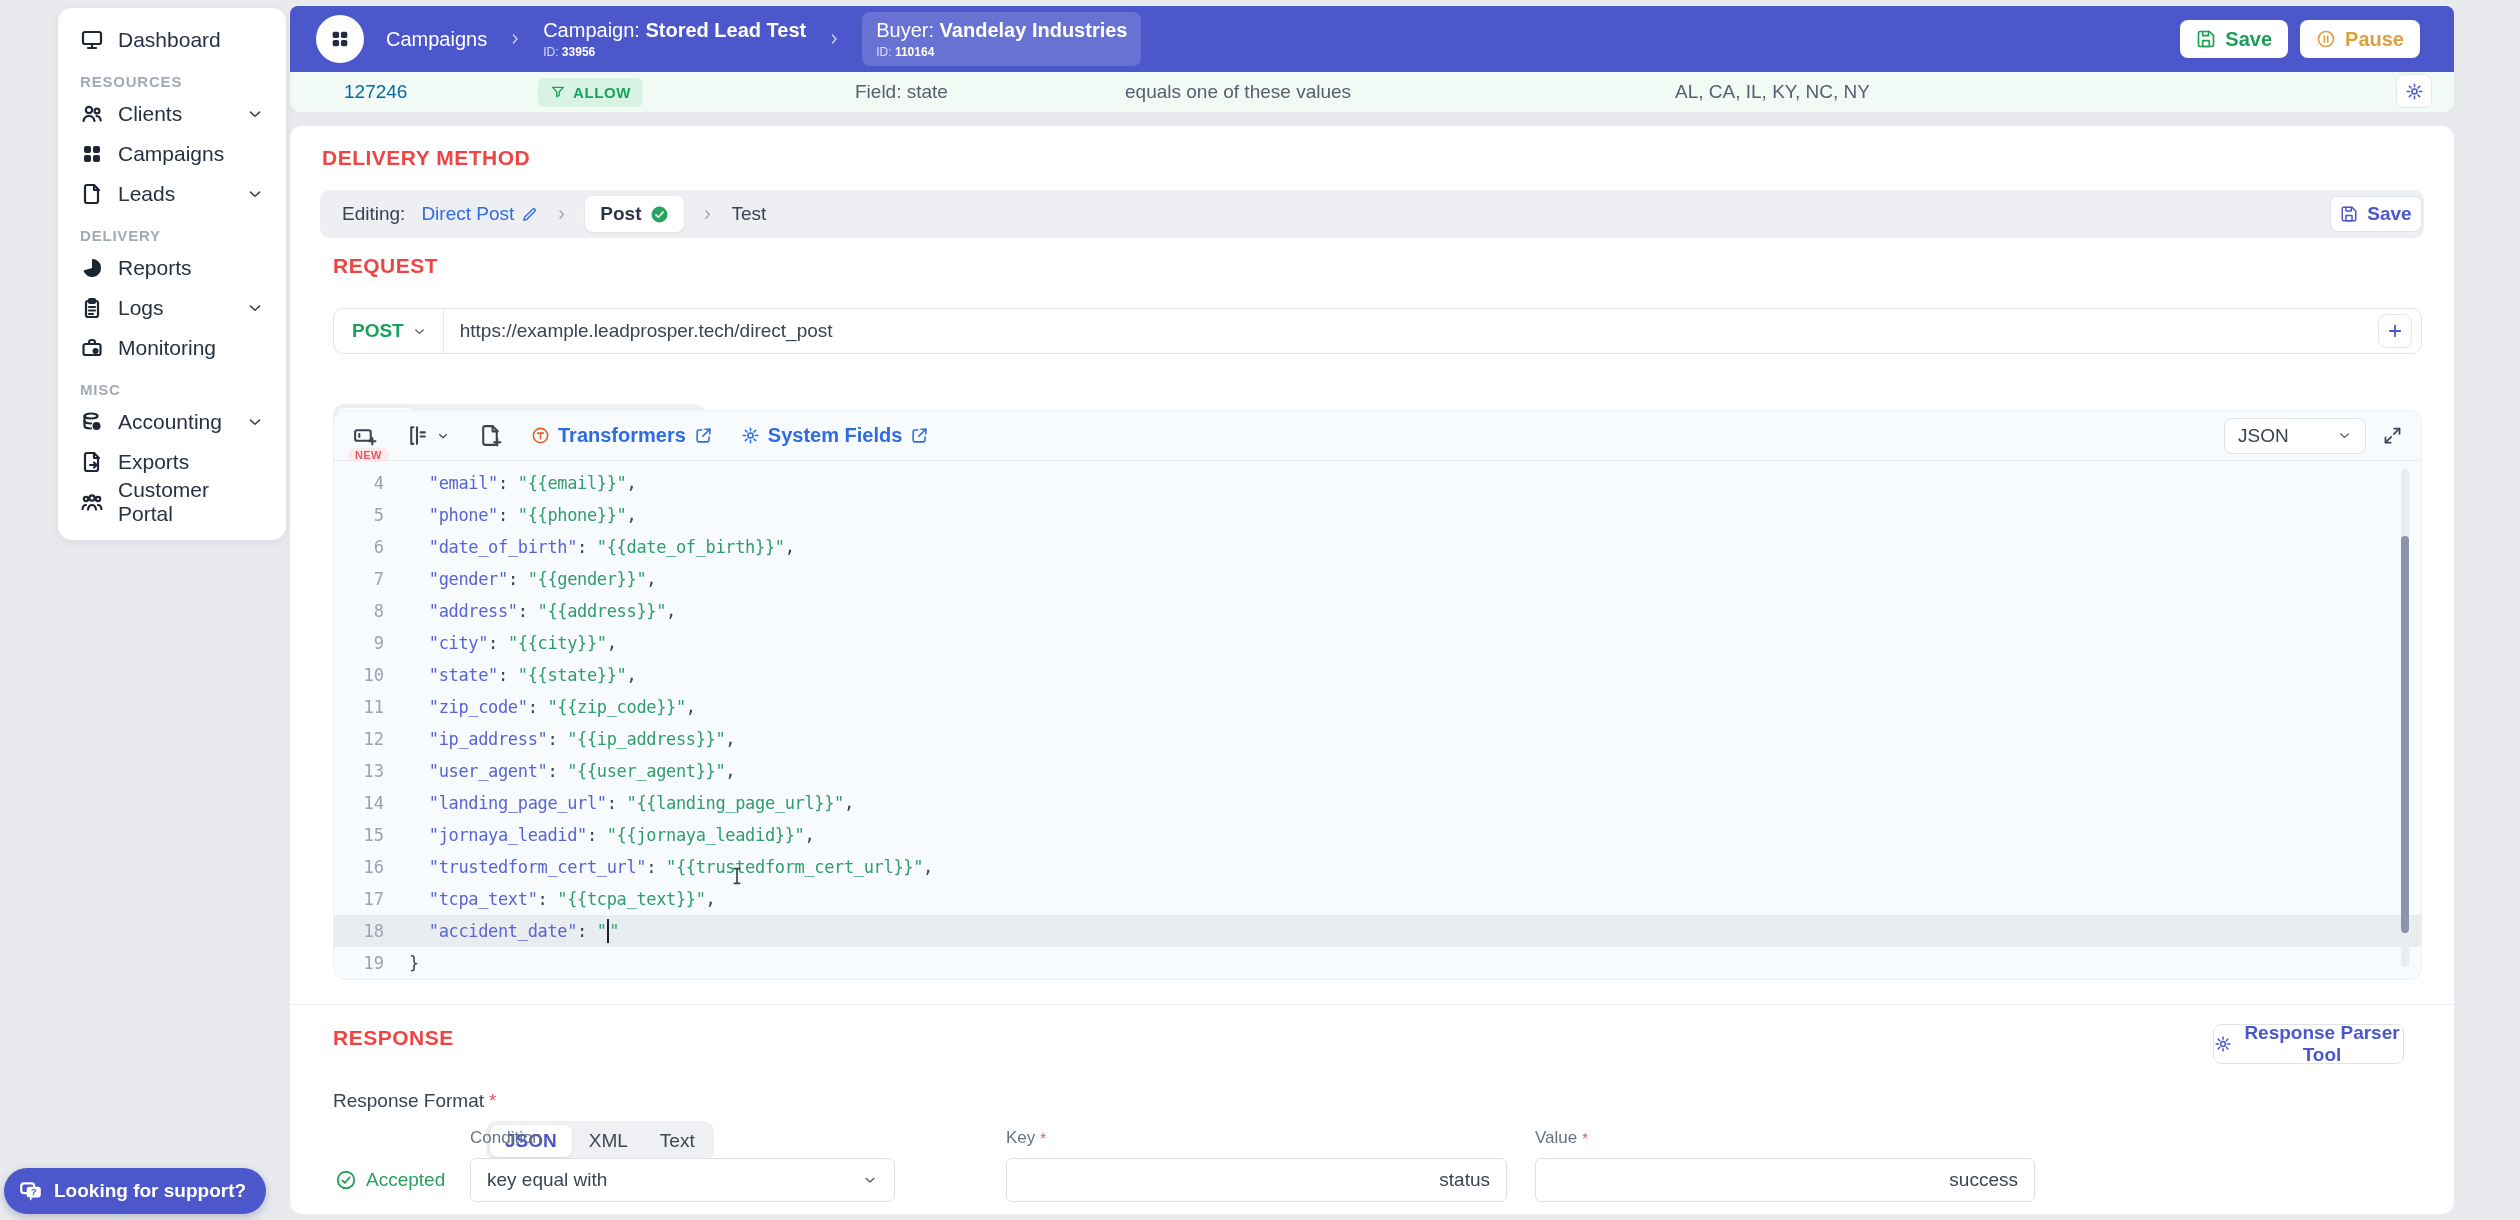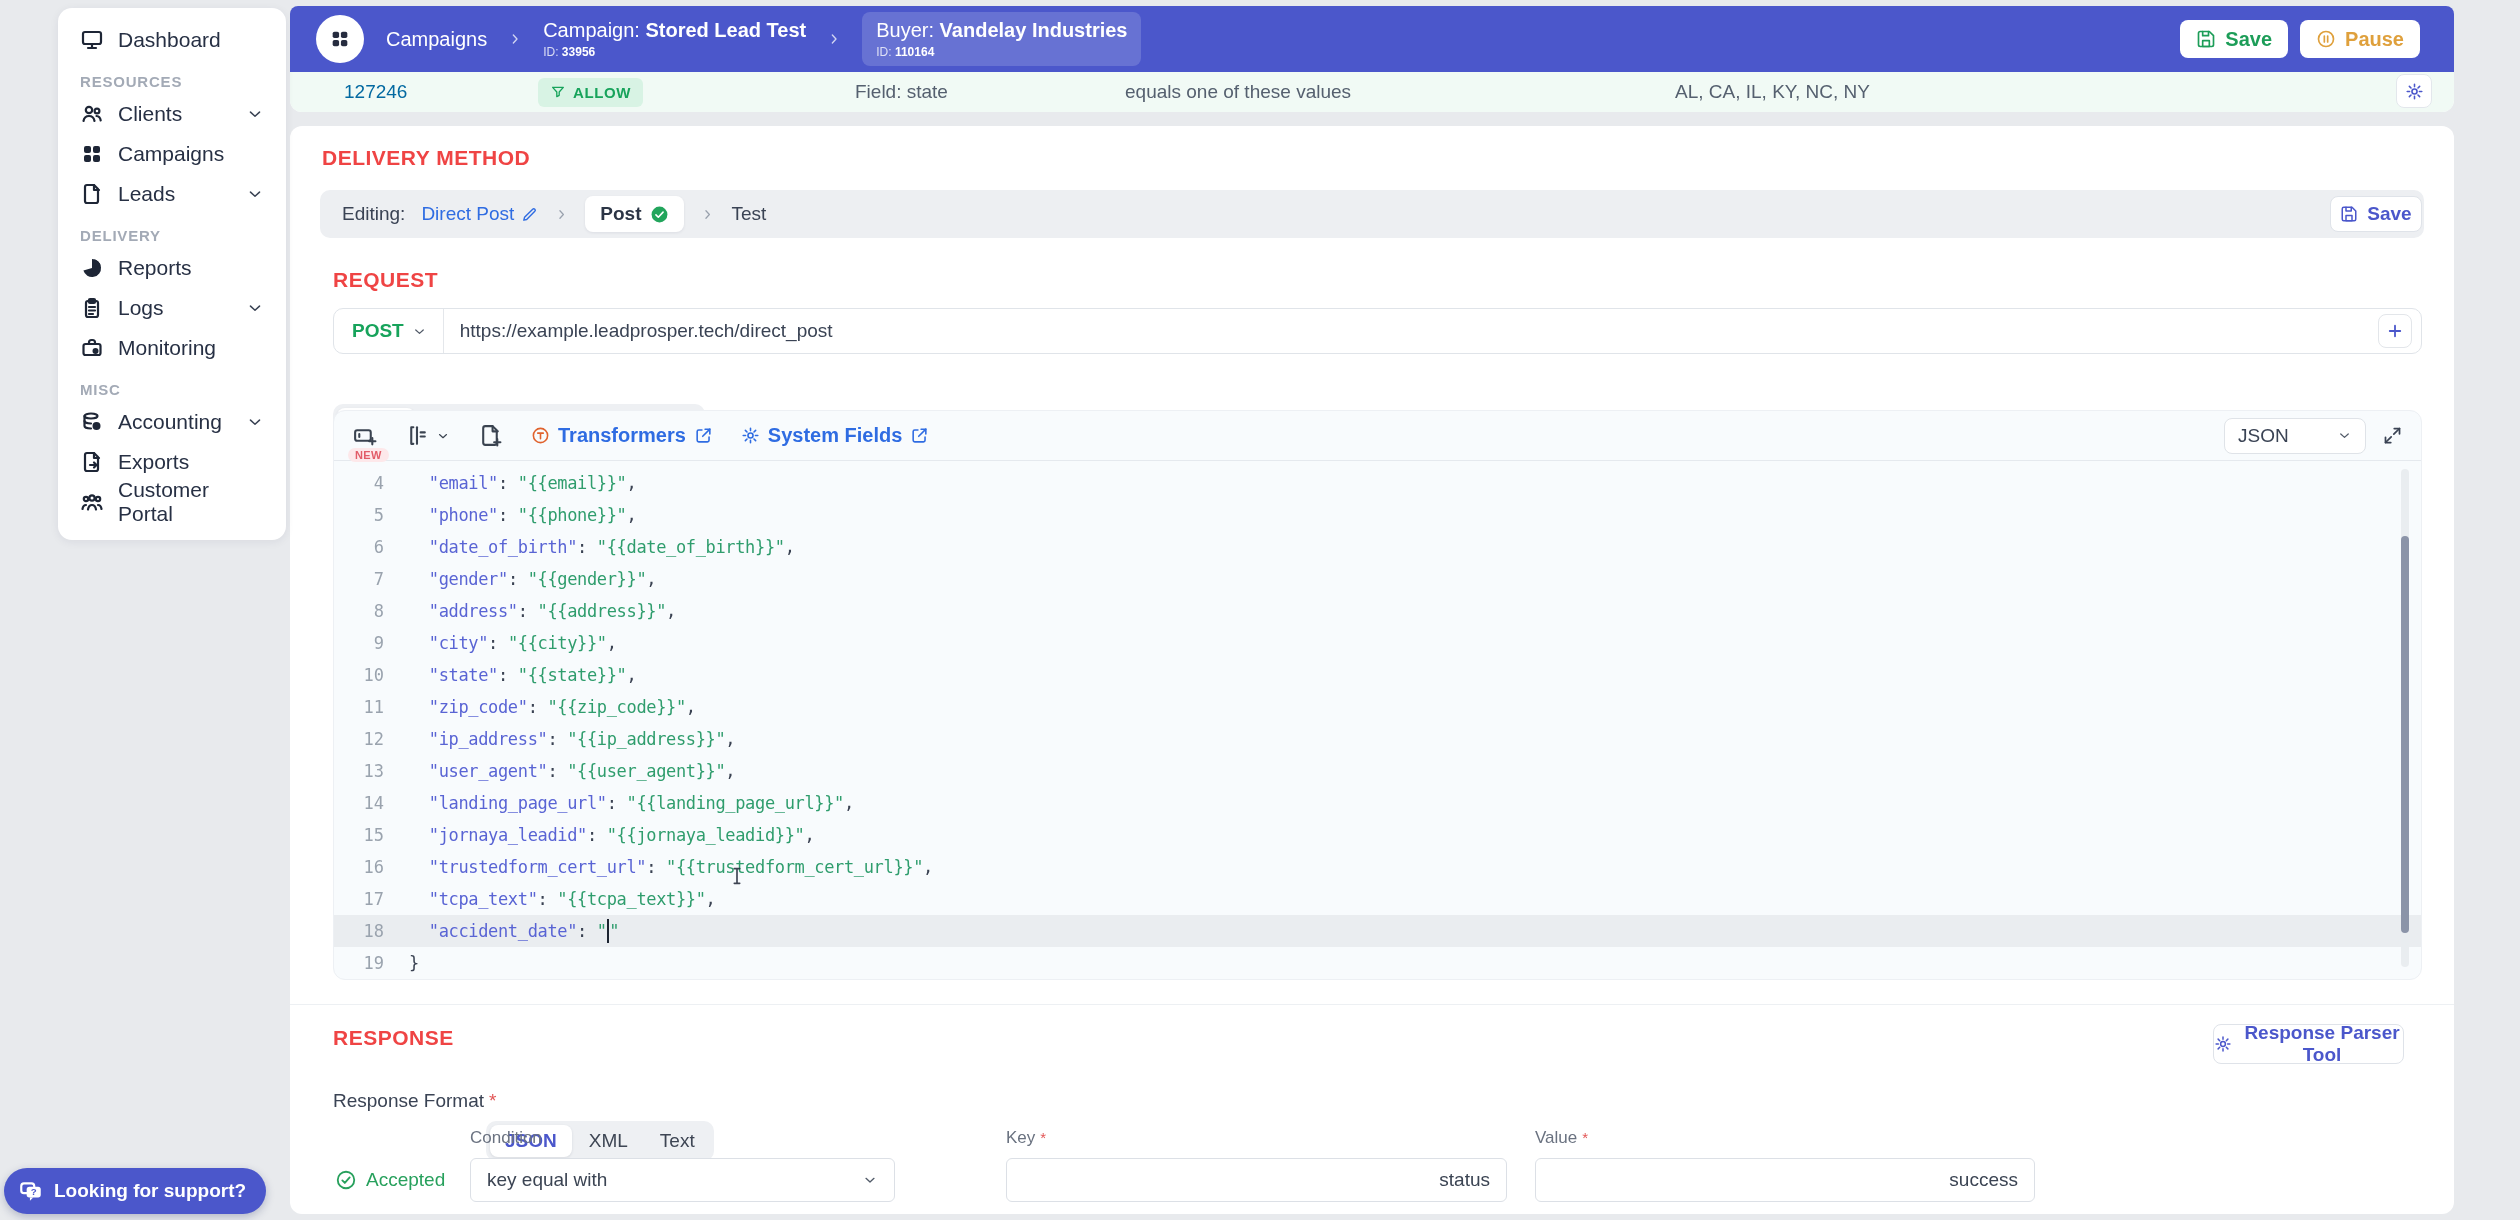--- a/index.html
+++ b/index.html
@@ -419,21 +419,21 @@
       <span>
           <svg viewBox="0 0 24 24">
             <path d="M5 3h11l5 5v11a2 2 0 0 1-2 2H5a2 2 0 0 1-2-2V5a2 2 0 0 1 2-2z"></path>
             <path d="M8 3v5h7V3"></path>
             <rect x="8" y="14" width="8" height="7"></rect>
           </svg>
         </span>
         <span>Save</span>
     </button>
 
-    <div class="sec-title" style="left:43px;top:142px;">REQUEST</div>
+    <div class="sec-title" style="left:43px;top:128px;">REQUEST</div>
 
     <div class="url-row">
       <div class="method">
         <span class="m-lab">POST</span>
         <span>
             <svg viewBox="0 0 24 24">
               <path d="M6 9.5 12 15l6-5.5"></path>
             </svg>
           </span>
       </div>

